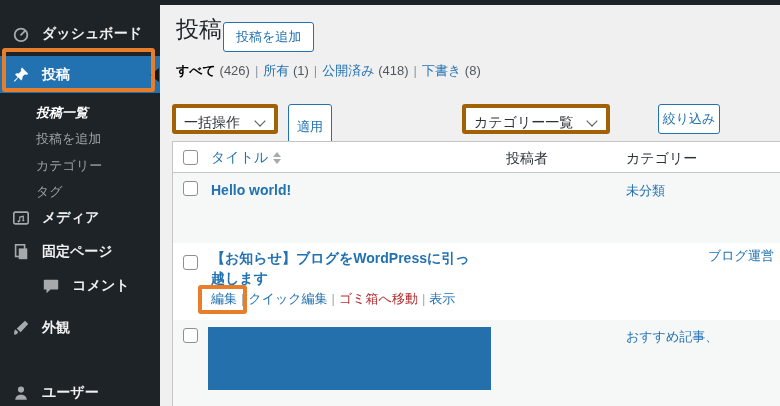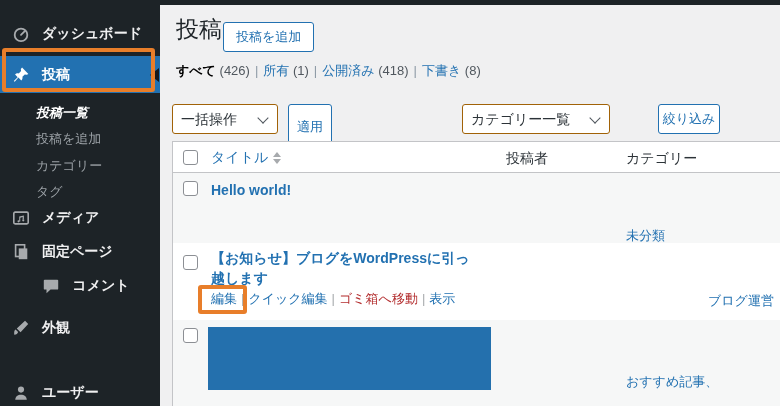--- a/index.html
+++ b/index.html
@@ -31,21 +31,21 @@
   .btn { background:#fff; border:1px solid #2271b1; border-radius:3px; color:#2271b1; font-size:13px; display:inline-flex; align-items:center; justify-content:center; cursor:pointer; }
   .add-new { position:absolute; left:63px; top:17px; height:30px; padding:0 12px; }
 
   .status-filters { position:absolute; left:16px; top:57px; font-size:13px; color:#646970; white-space:nowrap; }
   .status-filters .cur { color:#000; font-weight:700; }
   .status-filters .lnk { color:#2271b1; cursor:pointer;margin-top:33px; }
   .status-filters .cnt { color:#50575e; }
   .status-filters .sep { color:#8d9aa5; padding:0 5px; }
 
   
-  .select { position:absolute; height:30px; background:#fff; border:1px solid #a16207; border-radius:3px; font-size:14px; color:#2c3338; line-height:28px; padding:0 26px 0 8px; cursor:pointer; white-space:nowrap; overflow:hidden; }
+  .select { position:absolute; height:30px; background:#fff; border:4px solid #a16207; border-radius:3px; font-size:14px; color:#2c3338; line-height:28px; padding:0 26px 0 8px; cursor:pointer; white-space:nowrap; overflow:hidden; }
   .select::after { content:""; position:absolute; right:10px; top:9px; width:7px; height:7px; border-right:1.8px solid #50575e; border-bottom:1.8px solid #50575e; transform:rotate(45deg); }
   .sel-bulk { left:12px; top:99px; width:106px; }
   .sel-dates { left:188px; top:99px; width:96px;margin-top:41px; }
   .sel-cats  { left:302px; top:99px; width:148px; }
   .btn-apply  { position:absolute; left:128px; top:99px; height:46px; width:44px; }
   .btn-filter { position:absolute; left:498px; top:99px; height:30px; width:62px; }
 
   
   .posts-table { position:absolute; left:12px; top:136px; width:608px; height:270px; background:#fff; border-top:1px solid #c3c4c7; border-left:1px solid #c3c4c7; }
   .thead { position:relative; height:31px; background:#fff; border-bottom:1px solid #c3c4c7; }
@@ -57,21 +57,21 @@
   .col-title-h { position:absolute; left:38px; top:7px; font-size:14px; color:#2271b1; cursor:pointer; display:flex; align-items:center; gap:5px; }
   .sort-arrows { display:inline-flex; flex-direction:column; gap:2px; }
   .sort-arrows i { width:0; height:0; border-left:4px solid transparent; border-right:4px solid transparent; }
   .sort-arrows .up { border-bottom:5px solid #a7aaad; }
   .sort-arrows .dn { border-top:5px solid #a7aaad; }
   .col-h { position:absolute; top:8px; font-size:14px; color:#2c3338; }
   .col-author-h { left:333px; }
   .col-cat-h { left:453px; }
 
   .post-title { position:absolute; left:38px; font-size:14px; font-weight:700; color:#2271b1; cursor:pointer; line-height:20px; }
-  .cat-link { position:absolute; font-size:13px; color:#2271b1; cursor:pointer;margin-top:45px; }
+  .cat-link { position:absolute; font-size:13px; color:#2271b1; cursor:pointer; }
   .row-actions { position:absolute; left:38px; top:47px; font-size:13px; white-space:nowrap; }
   .row-actions .a { color:#2271b1; cursor:pointer; }
   .row-actions .trash { color:#b32d2e; }
   .row-actions .sep { color:#a7aaad; padding:0 4px; }
   .redaction { position:absolute; left:35px; top:7px; width:283px; height:63px; background:#2470ad; cursor:pointer; }
 </style>
 </head>
 <body>
 
 <div id="app">

